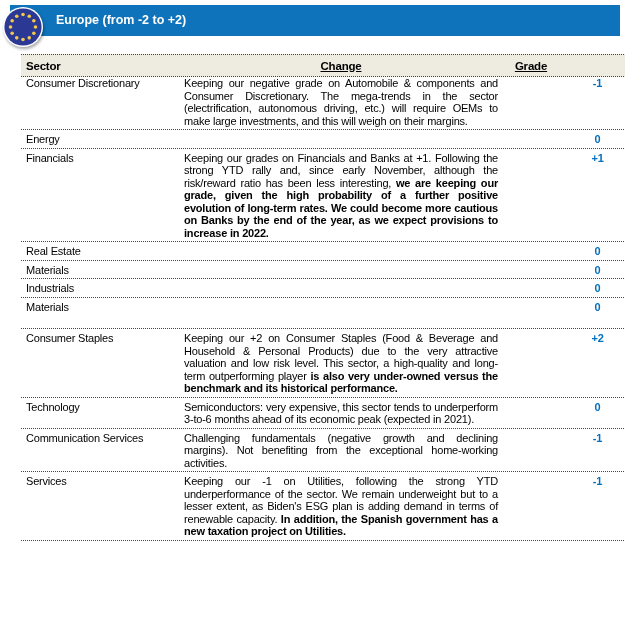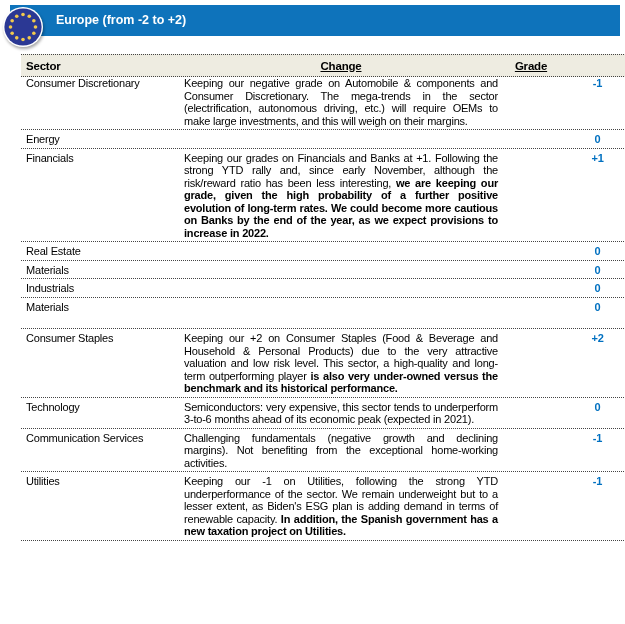--- a/index.html
+++ b/index.html
@@ -148,21 +148,21 @@
           <div class="cell-change"></div>
           <div class="cell-grade" style="color: rgb(0, 112, 192);">0</div>
         </div>
         <div class="row">
           <div class="cell-sector">Communication Services</div>
           <div class="cell-comments"><span>Challenging fundamentals (negative growth and declining margins). Not benefiting from the exceptional home-working activities.</span><span class="bold"></span></div>
           <div class="cell-change"></div>
           <div class="cell-grade" style="color: rgb(0, 112, 192);">-1</div>
         </div>
         <div class="row">
-          <div class="cell-sector">Utilities</div>
+          <div class="cell-sector">Services</div>
           <div class="cell-comments"><span>Keeping our -1 on Utilities, following the strong YTD underperformance of the sector. We remain underweight but to a lesser extent, as Biden's ESG plan is adding demand in terms of renewable capacity. </span><span class="bold">In addition, the Spanish government has a new taxation project on Utilities.</span></div>
           <div class="cell-change"></div>
           <div class="cell-grade" style="color: rgb(0, 112, 192);">-1</div>
         </div>
       </div>
   </div>
 
 </div>
 
 </body></html>

